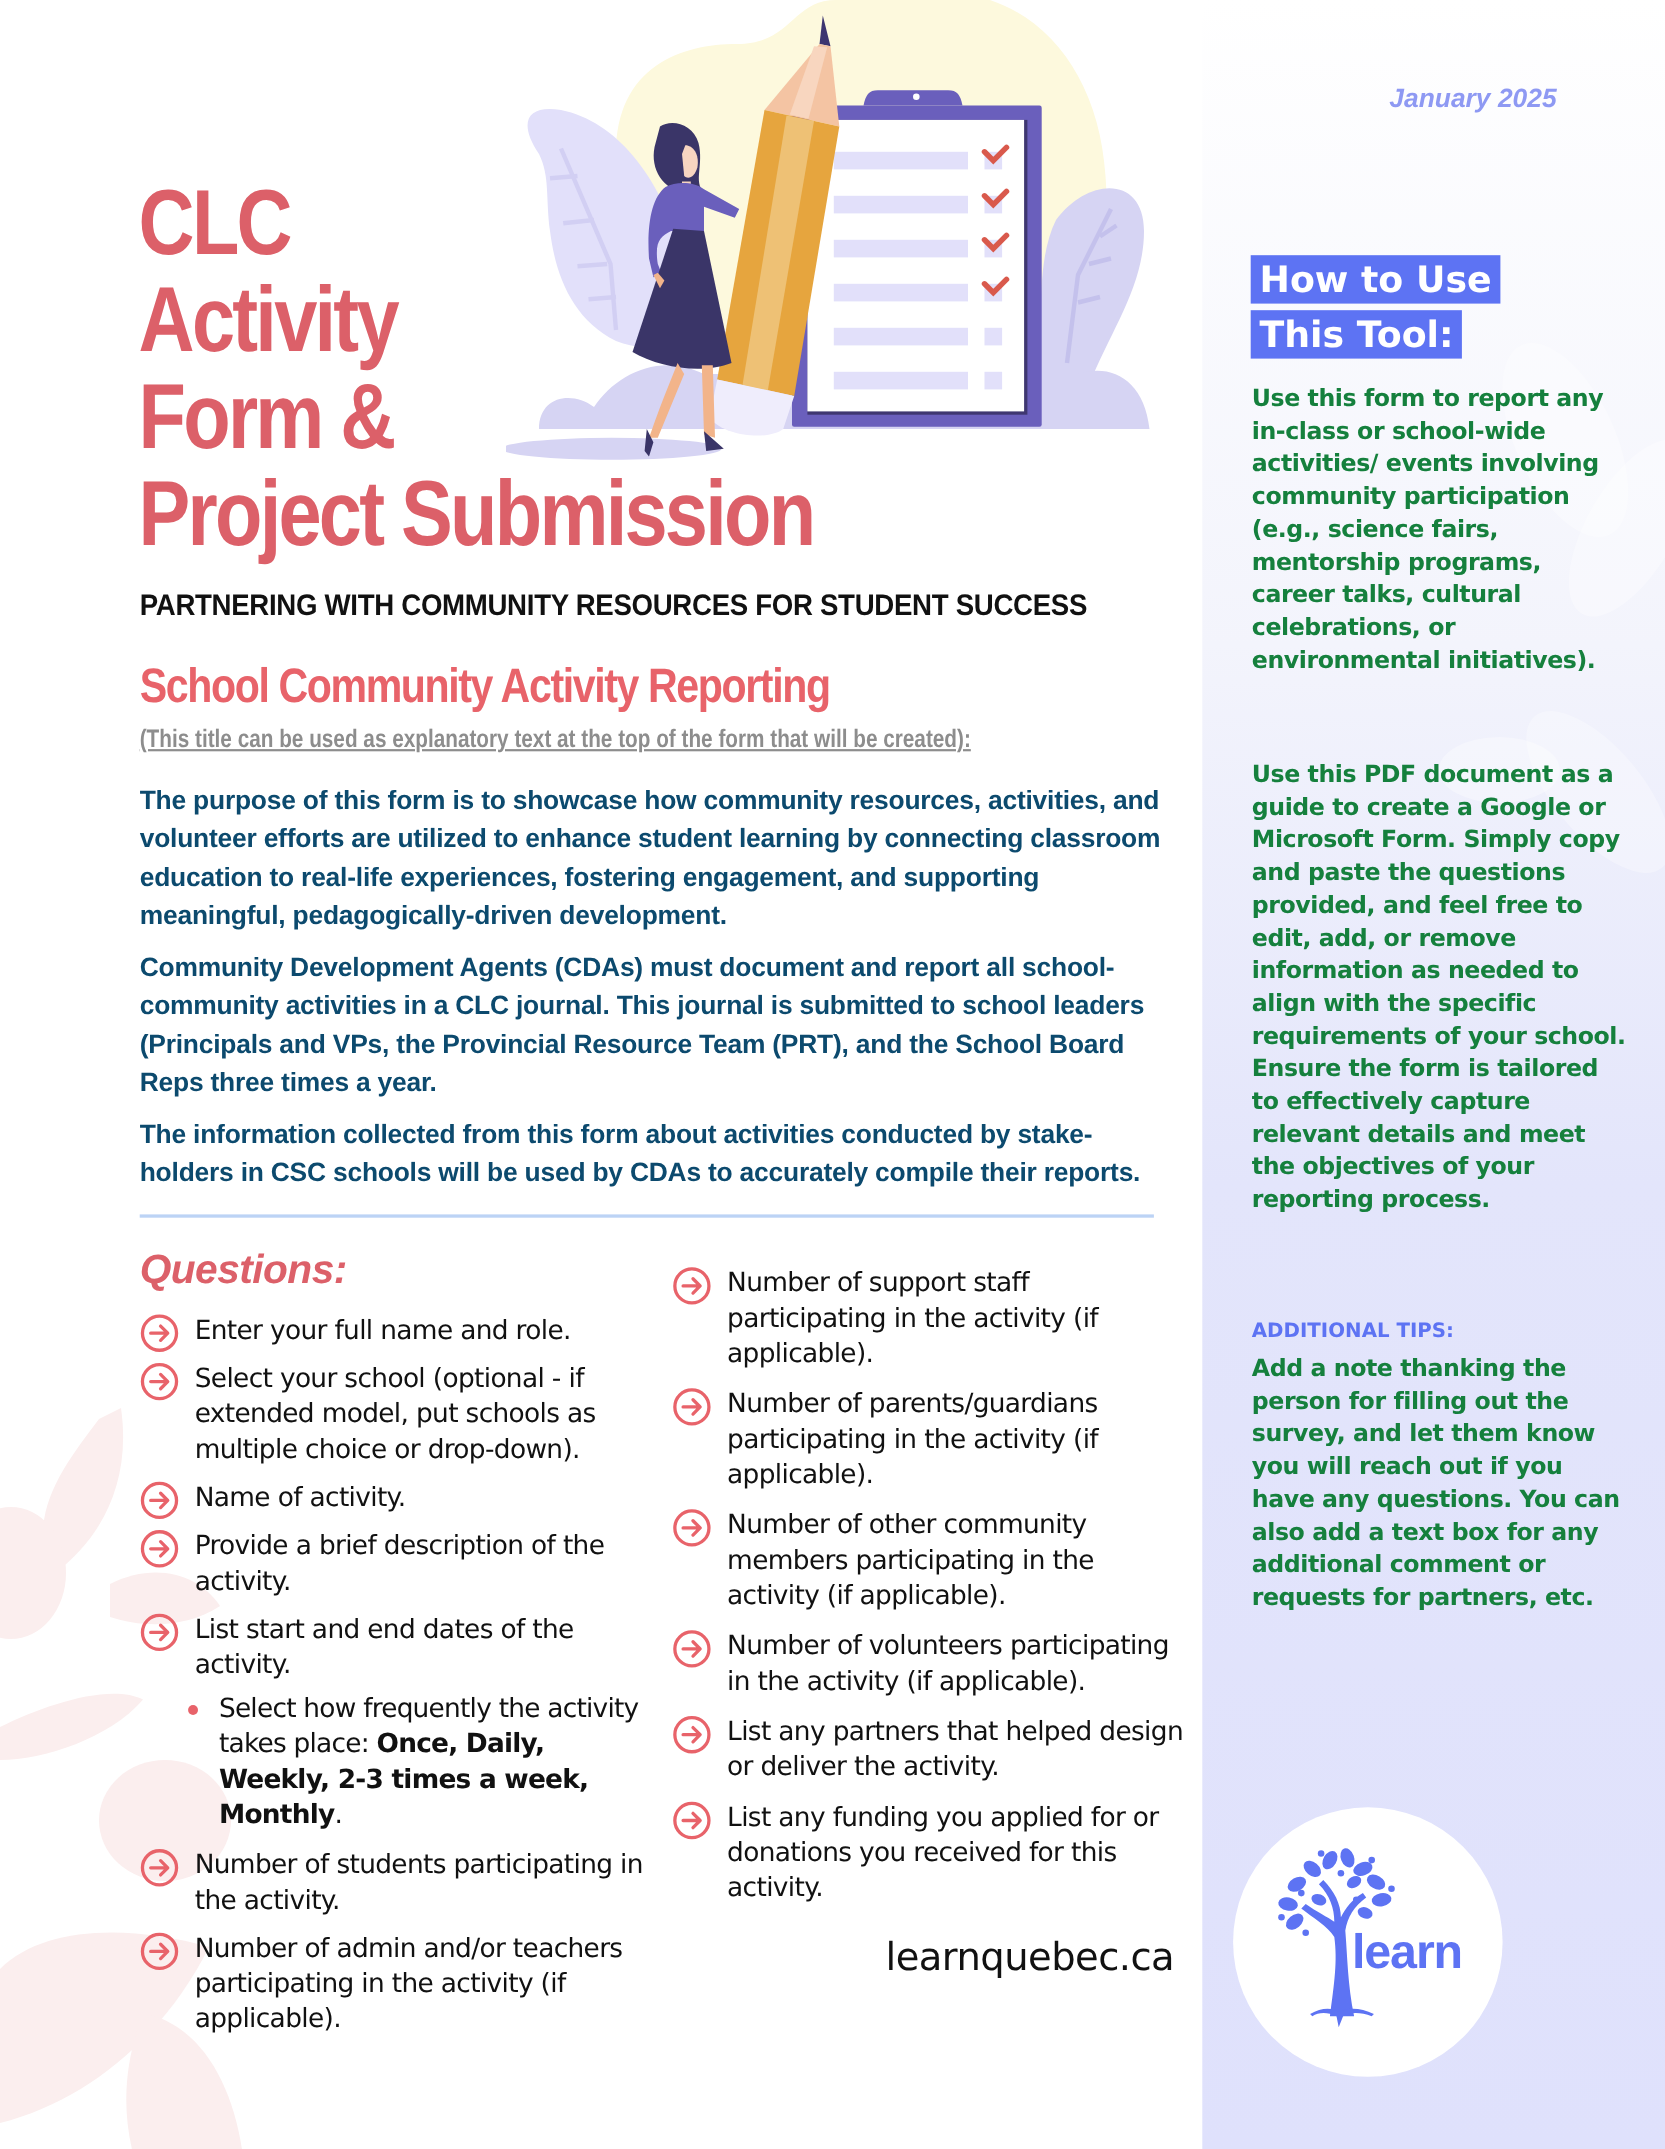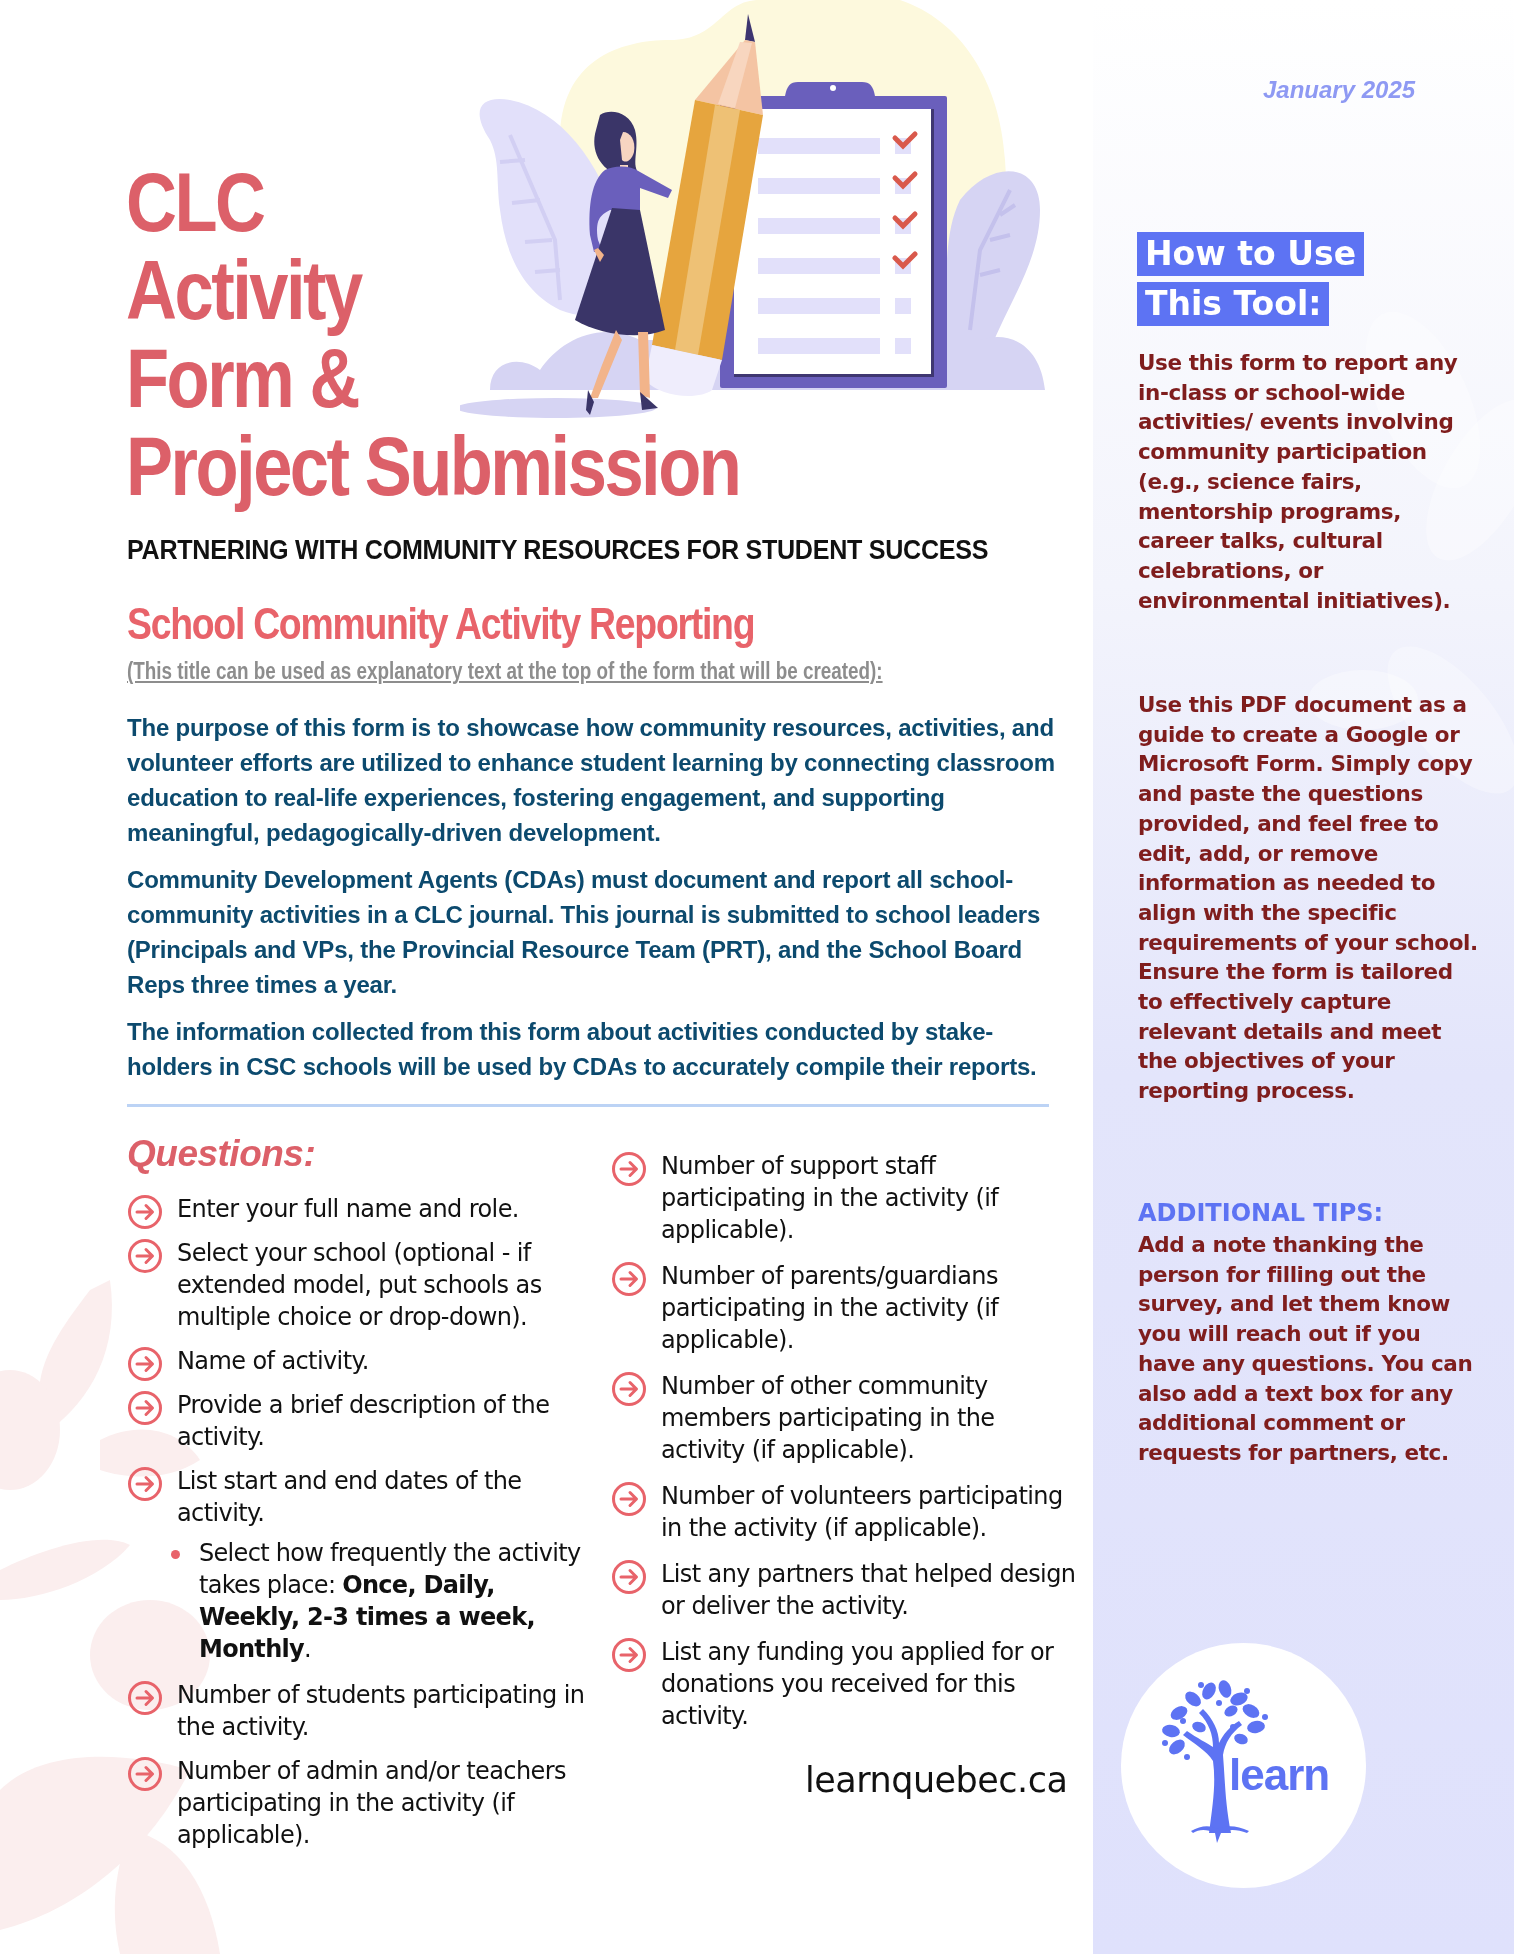--- a/index.html
+++ b/index.html
@@ -17,24 +17,24 @@
       color: #8e99f3; font-family: Liberation Sans, sans-serif; letter-spacing: 0px;
     }
     .howto { position: absolute; left: 1137px; top: 232px; }
     .howto-line {
       display: inline-block; background: #5d73f3; color: #ffffff; font-weight: bold;
       font-size: 33px; line-height: 44px; padding: 0 8px; font-family: "DejaVu Sans", sans-serif;
       margin-bottom: 6px;
     }
     .sidebar-text {
       position: absolute; left: 1138px; width: 340px; font-weight: bold; font-size: 21.5px; line-height: 29.7px;
-      color: #7f1d1d; font-family: "DejaVu Sans", sans-serif; letter-spacing: -0.4px;
+      color: #15803d; font-family: "DejaVu Sans", sans-serif; letter-spacing: -0.4px;
     }
     .tips-title {
-      position: absolute; left: 1138px; top: 1199px; font-size: 24px; font-weight: bold; color: #5d73f3;
+      position: absolute; left: 1138px; top: 1199px; font-size: 18px; font-weight: bold; color: #5d73f3;
       font-family: "DejaVu Sans", sans-serif;
     }
     .logo-circle {
       position: absolute; left: 1121px; top: 1643px; width: 245px; height: 245px; border-radius: 50%;
       background: #ffffff;
     }
     .logo-word {
       position: absolute; left: 1229px; top: 1752px; font-size: 44px; font-weight: bold; color: #5d73f3;
       font-family: "Liberation Sans", sans-serif; letter-spacing: -1px;
     }

